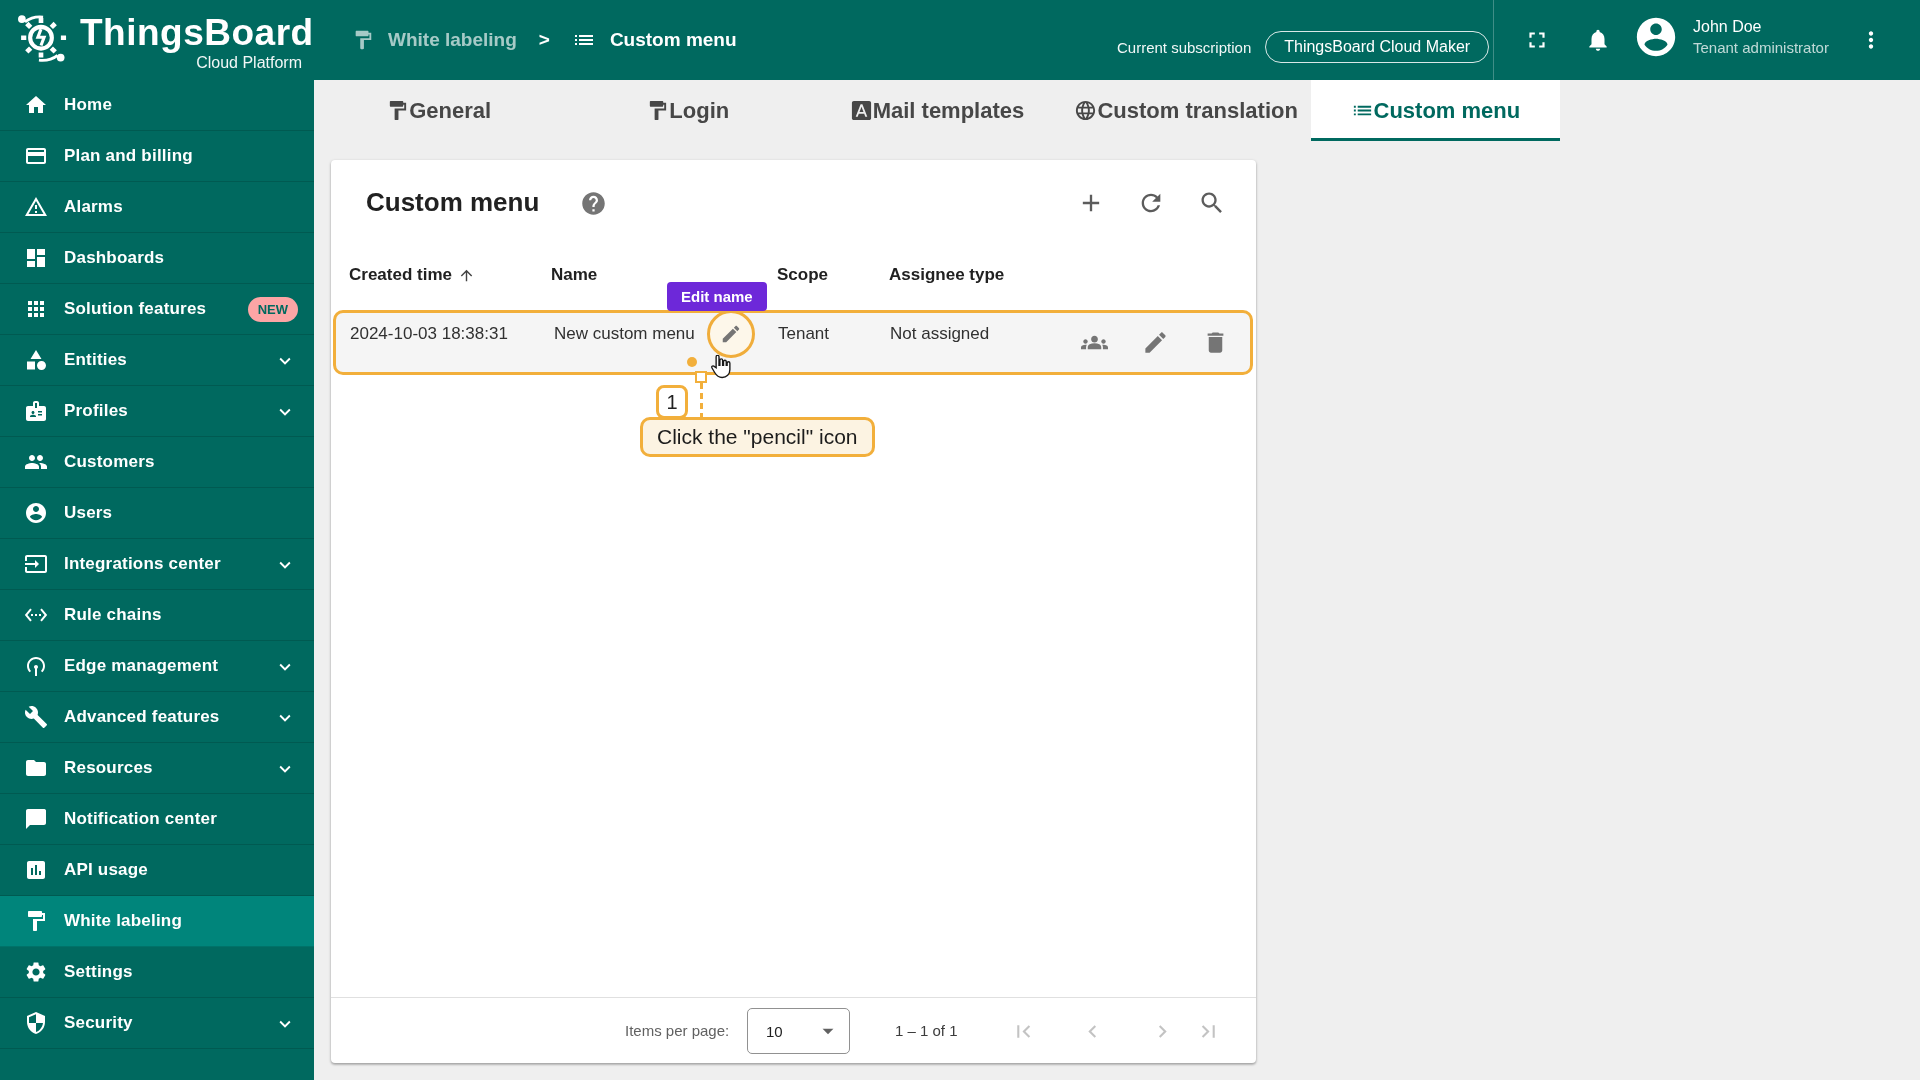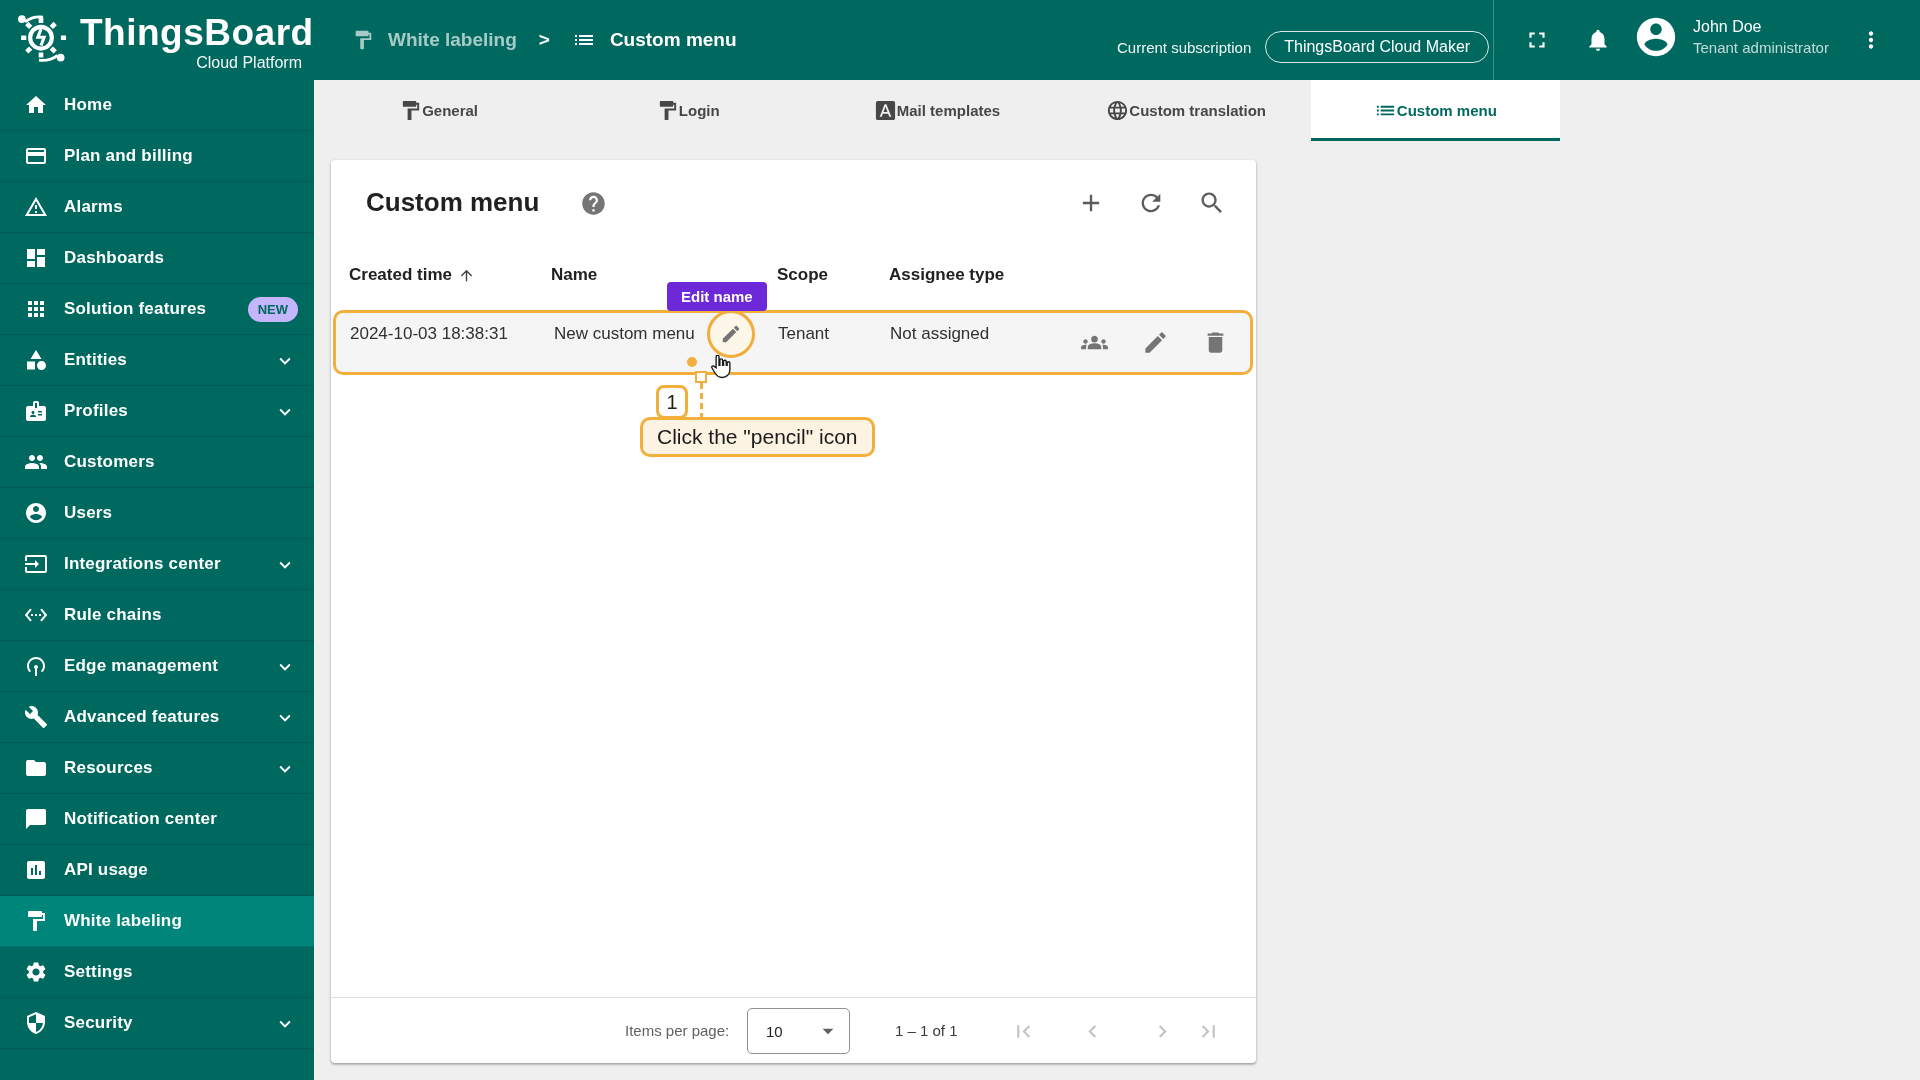--- a/index.html
+++ b/index.html
@@ -32,27 +32,27 @@
 
   
   #sidebar { position:absolute; left:0; top:80px; width:314px; height:1000px;
     background:#00695f; z-index:4; }
   .nav-item { position:relative; height:51px; display:flex; align-items:center;
     color:#fff; border-bottom:1px solid rgba(0,0,0,0.14); cursor:pointer; }
   .nav-item .nav-ic { margin-left:24px; width:24px; height:24px; flex:0 0 24px; }
   .nav-item .nav-label { margin-left:16px; font-size:17px; font-weight:600; letter-spacing:0.2px; }
   .nav-item.selected { background:#00857b; }
   .nav-chevron { position:absolute; right:18px; top:15px; }
-  .nav-badge { position:absolute; right:16px; top:13px; background:#c4b5fd; color:#00695f;
+  .nav-badge { position:absolute; right:16px; top:13px; background:#fca5a5; color:#00695f;
     font-size:13px; font-weight:700; border-radius:13px; padding:5px 10px; }
 
   
   #tabbar { position:absolute; left:314px; top:80px; width:1246px; height:61px; display:flex; z-index:3; }
   .tab { position:relative; width:249.2px; height:61px; display:flex; align-items:center;
-    justify-content:center; color:#474747; font-size:15px; font-weight:600; cursor:pointer; }
+    justify-content:center; color:#474747; font-size:22px; font-weight:600; cursor:pointer; }
   .tab.active { background:#fff; color:#00695f; }
   .tab.active .tab-underline { position:absolute; left:0; bottom:0; width:100%; height:3px; background:#00695f; }
 
   
   #card { position:absolute; left:331px; top:160px; width:925px; height:903px; background:#fff;
     border-radius:4px; box-shadow:0 1px 3px rgba(0,0,0,0.28), 0 2px 2px rgba(0,0,0,0.12); z-index:2; }
   #card-title { position:absolute; left:35px; top:27px; font-size:26px; font-weight:700; color:#212121; }
   #help-btn { position:absolute; left:249px; top:30px; color:#757575; cursor:pointer; }
   .card-action { position:absolute; top:29px; color:#5c5c5c; cursor:pointer; }
   #btn-add { left:746px; } #btn-refresh { left:806px; } #btn-search { left:867px; }

